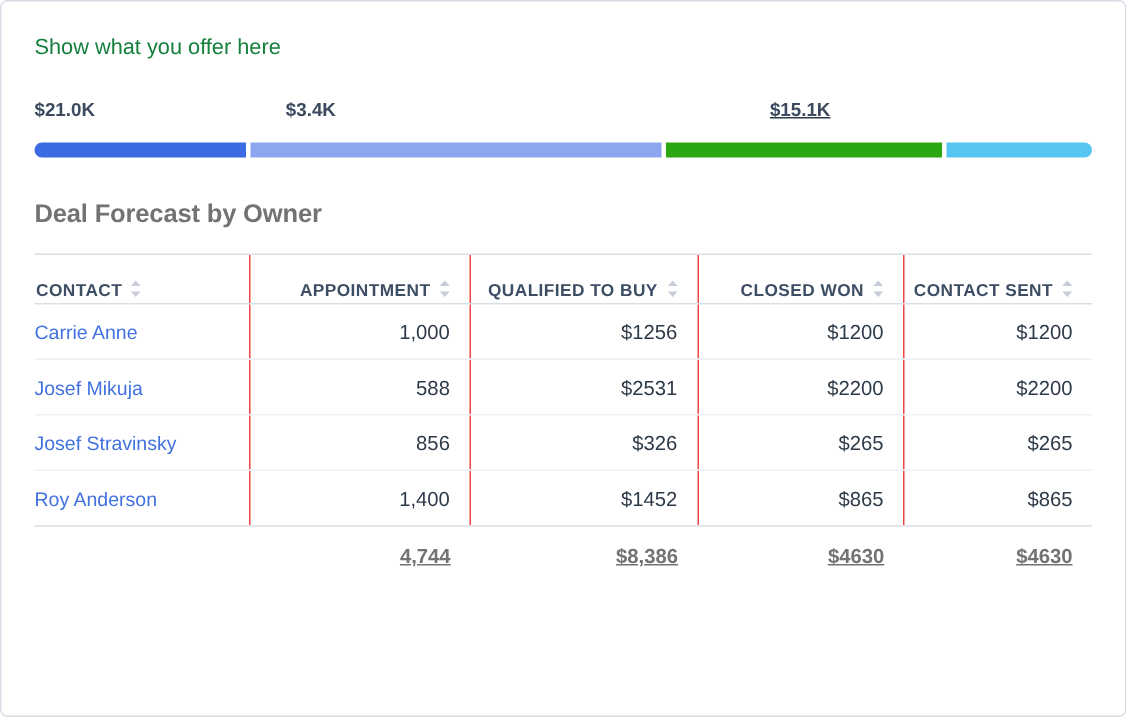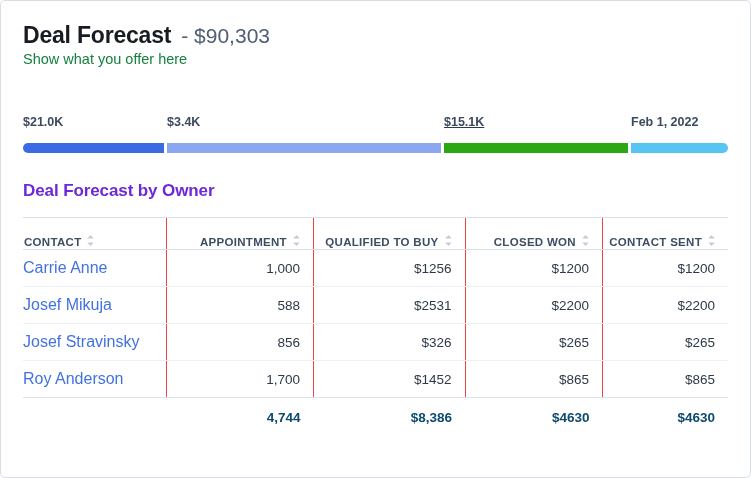--- a/index.html
+++ b/index.html
@@ -17,31 +17,31 @@
     padding:21px 22px 0 22px;
     overflow:hidden;
   }
   
   .title-row { display:flex; align-items:baseline; }
   .title-main { font-size:23px; font-weight:800; color:#171b22; letter-spacing:-0.2px; }
   .title-suffix { font-size:21px; font-weight:400; color:#4e5e73; margin-left:10px; }
   .subtitle { margin-top:2px; font-size:14.5px; color:#15803d; }
 
   
-  .bar-area { margin-top:45px; }
+  .bar-area { margin-top:24px; }
   .bar-labels { display:flex; gap:3px; }
   .bar-label-cell { min-width:0; }
   .bar-label-cell span { font-size:12.5px; font-weight:600; color:#3b4a5e; white-space:nowrap; }
   .bar { display:flex; gap:3px; height:10px; margin-top:13px; }
   .bar-segment { height:10px; }
   .bar-segment:first-child { border-radius:5px 0 0 5px; }
   .bar-segment:last-child  { border-radius:0 5px 5px 0; }
 
   
-  .section-title { margin-top:28px; font-size:17px; font-weight:800; color:#6d28d9; letter-spacing:-0.1px; }
+  .section-title { margin-top:28px; font-size:17px; font-weight:800; color:#737373; letter-spacing:-0.1px; }
 
   
   table { width:100%; border-collapse:collapse; table-layout:fixed; margin-top:16px; }
   thead th {
     border-top:1px solid #d9dfe7;
     border-bottom:1px solid #d9dfe7;
     height:28px;
     font-size:11.5px; font-weight:700; letter-spacing:0.3px;
     color:#3d4d63; text-transform:uppercase;
     padding:16px 12px 0 0; vertical-align:middle;
@@ -54,44 +54,39 @@
   th:nth-child(n+2), tbody td:nth-child(n+2) { border-left:1px solid #ef4444; }
   tbody td {
     height:37px; vertical-align:middle;
     font-size:13.5px; color:#2e3a48;
     border-bottom:1px solid #edf0f4;
     padding:0 13px 0 0;
   }
   tbody tr:last-child td { border-bottom:1px solid #dde3ea; }
   td.num, th.num { text-align:right; }
   td.contact-cell { padding-right:4px; }
-  .contact-link { color:#4272e0; text-decoration:none; font-size:16px; cursor:pointer; }
+  .contact-link { color:#4272e0; text-decoration:none; font-size:13px; cursor:pointer; }
   tfoot td {
     height:40px; vertical-align:middle;
-    font-size:13.5px; font-weight:700; color:#0c4a6e;
-    padding:0 13px 0 0; border:none;
+    font-size:13.5px; font-weight:700; color:#737373;
+    padding:0 13px 0 0; border:none;text-decoration:underline;
   }
 </style>
 </head>
 <body>
 
 <div class="card">
 
-  <div class="title-row">
-    <span class="title-main">Deal Forecast</span>
-    <span class="title-suffix">- $90,303</span>
-  </div>
   <div class="subtitle">Show what you offer here</div>
 
   <div class="bar-area">
     <div class="bar-labels">
       <div class="bar-label-cell" style="flex: 141 1 0%;"><span>$21.0K</span></div>
       <div class="bar-label-cell" style="flex: 274 1 0%;"><span>$3.4K</span></div>
       <div class="bar-label-cell" style="flex: 184 1 0%; text-decoration: underline;"><span>$15.1K</span></div>
-      <div class="bar-label-cell" style="flex: 97 1 0%;"><span>Feb 1, 2022</span></div>
     </div>
     <div class="bar">
       <div class="bar-segment" style="flex: 141 1 0%; background: rgb(60, 106, 226);"></div>
       <div class="bar-segment" style="flex: 274 1 0%; background: rgb(139, 167, 239);"></div>
       <div class="bar-segment" style="flex: 184 1 0%; background: rgb(42, 167, 18);"></div>
       <div class="bar-segment" style="flex: 97 1 0%; background: rgb(87, 197, 242);"></div>
     </div>
   </div>
 
   <div class="section-title">Deal Forecast by Owner</div>
@@ -170,21 +165,21 @@
       </tr>
       <tr>
         <td class="contact-cell"><a class="contact-link">Josef Stravinsky</a></td>
         <td class="num">856</td>
         <td class="num">$326</td>
         <td class="num">$265</td>
         <td class="num">$265</td>
       </tr>
       <tr>
         <td class="contact-cell"><a class="contact-link">Roy Anderson</a></td>
-        <td class="num">1,700</td>
+        <td class="num">1,400</td>
         <td class="num">$1452</td>
         <td class="num">$865</td>
         <td class="num">$865</td>
       </tr>
     </tbody>
     <tfoot>
       <tr>
         <td></td>
         <td class="num">4,744</td>
         <td class="num">$8,386</td>

